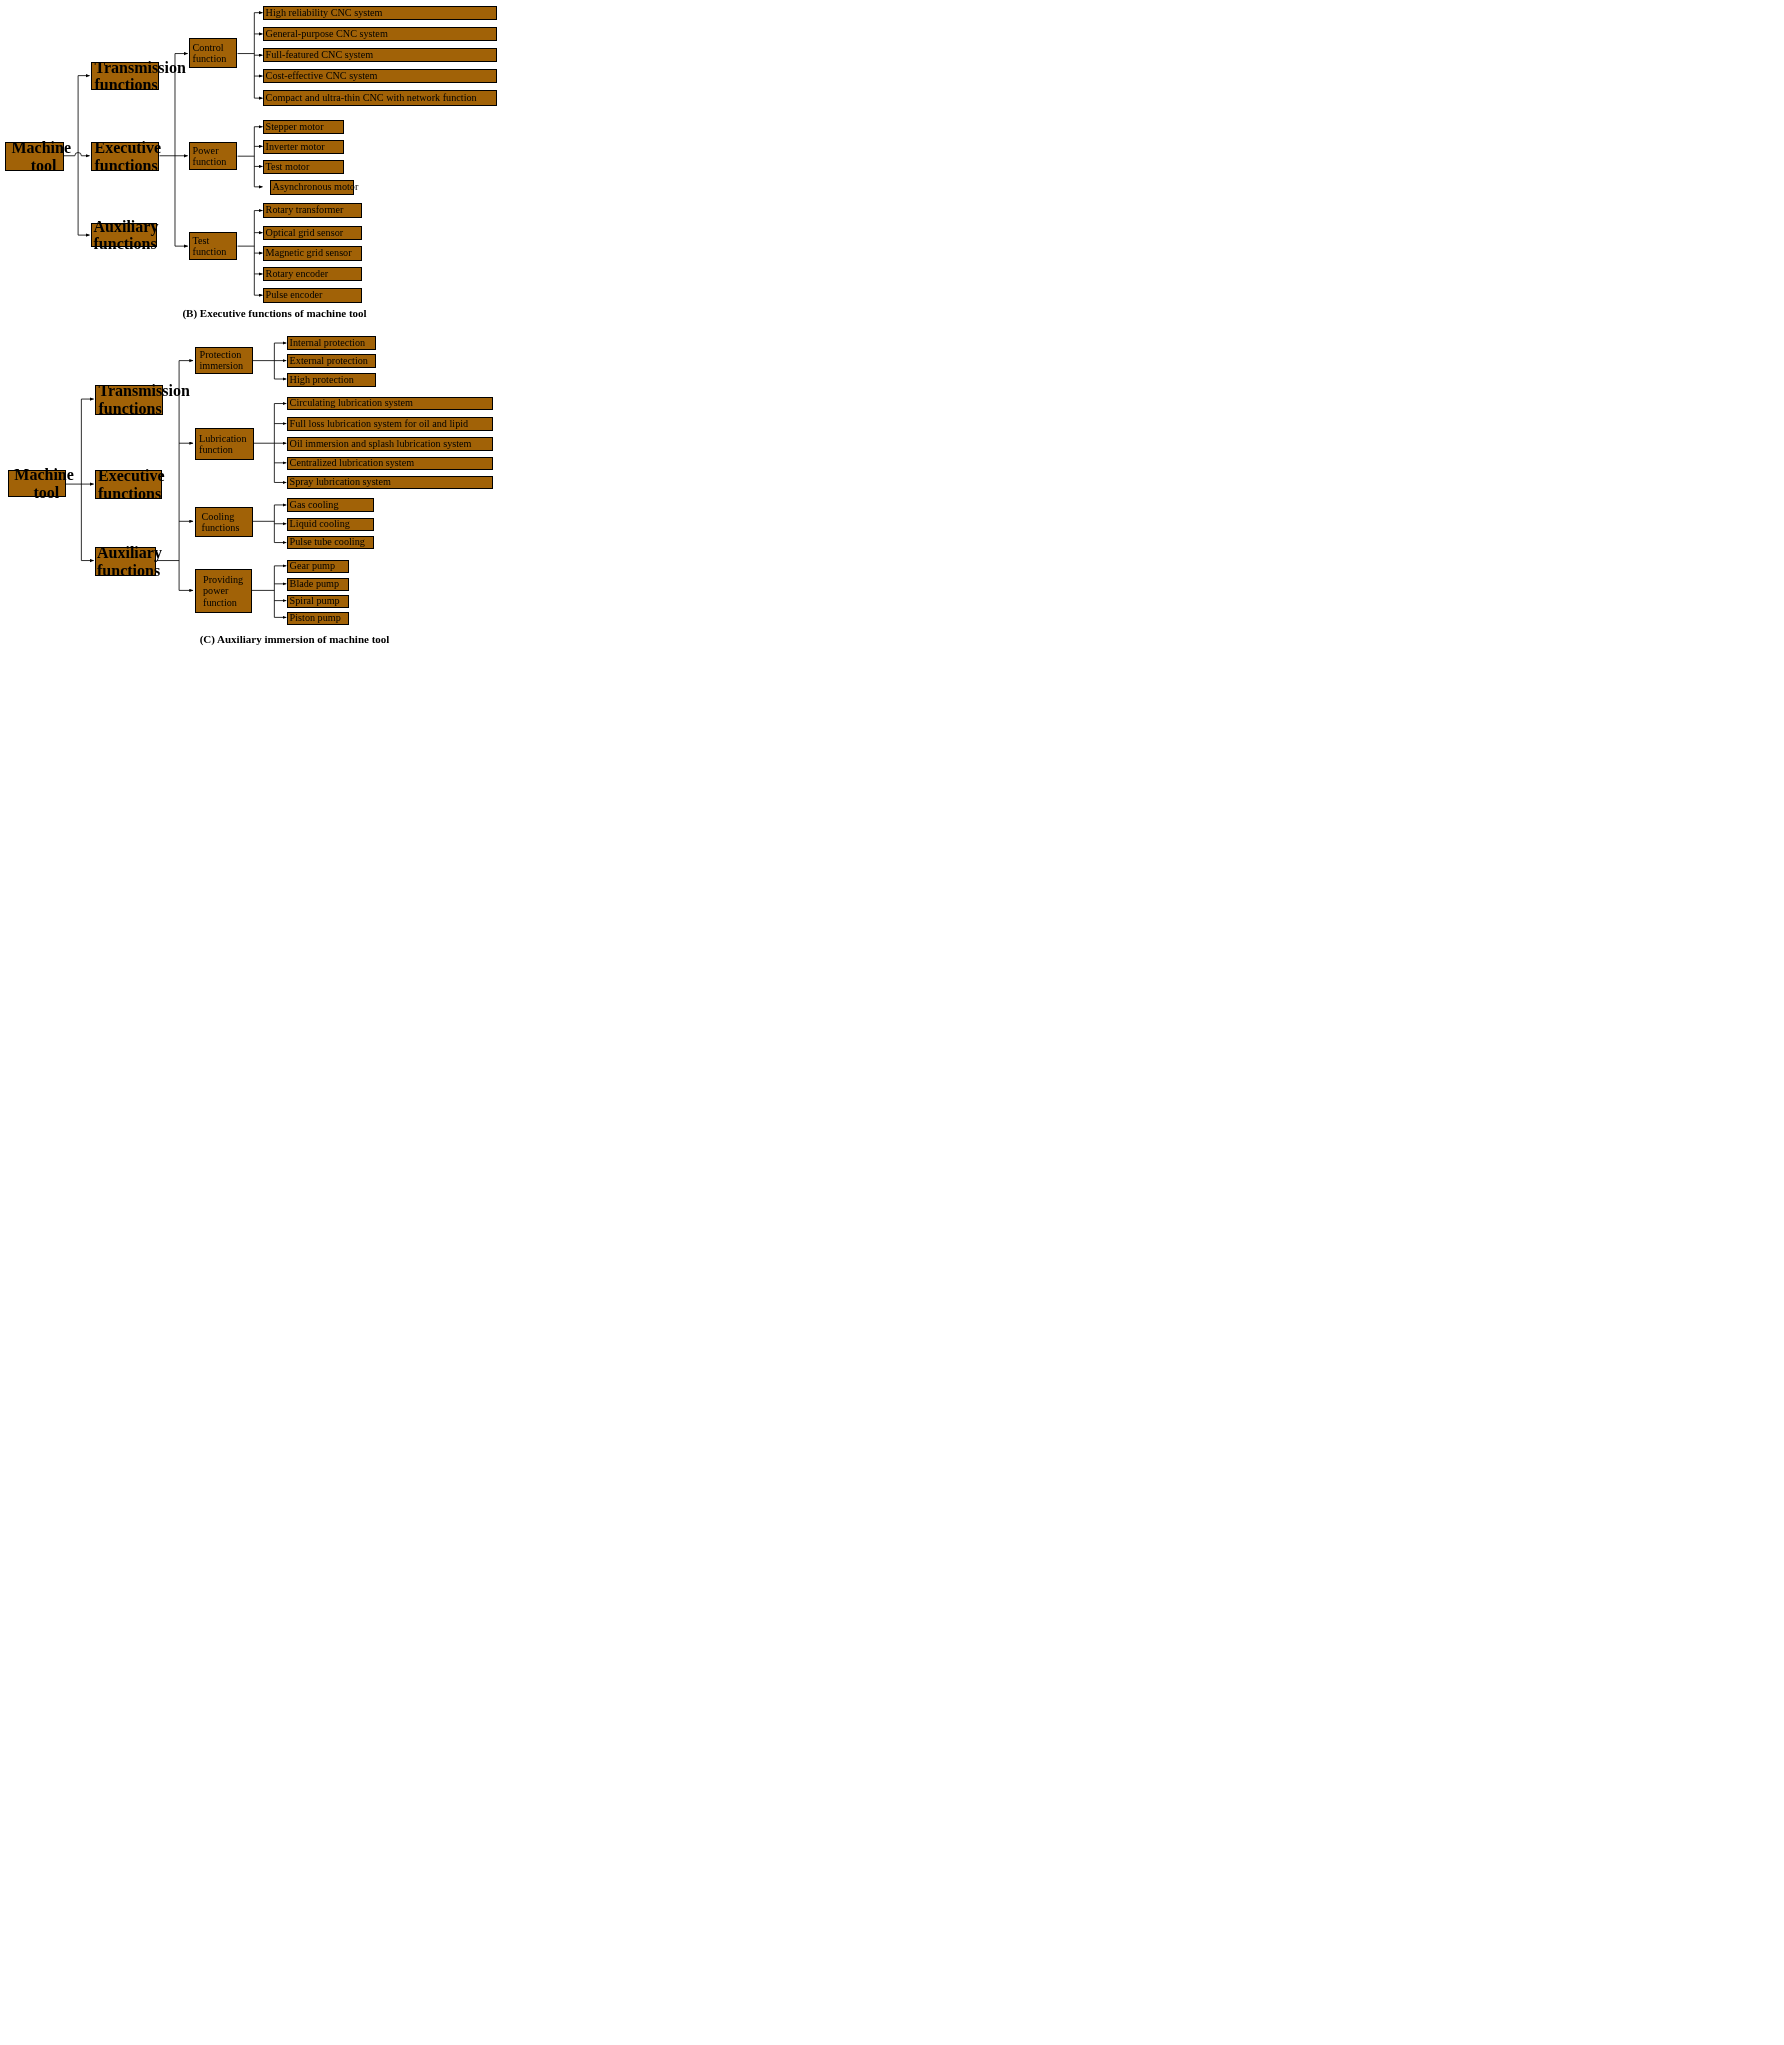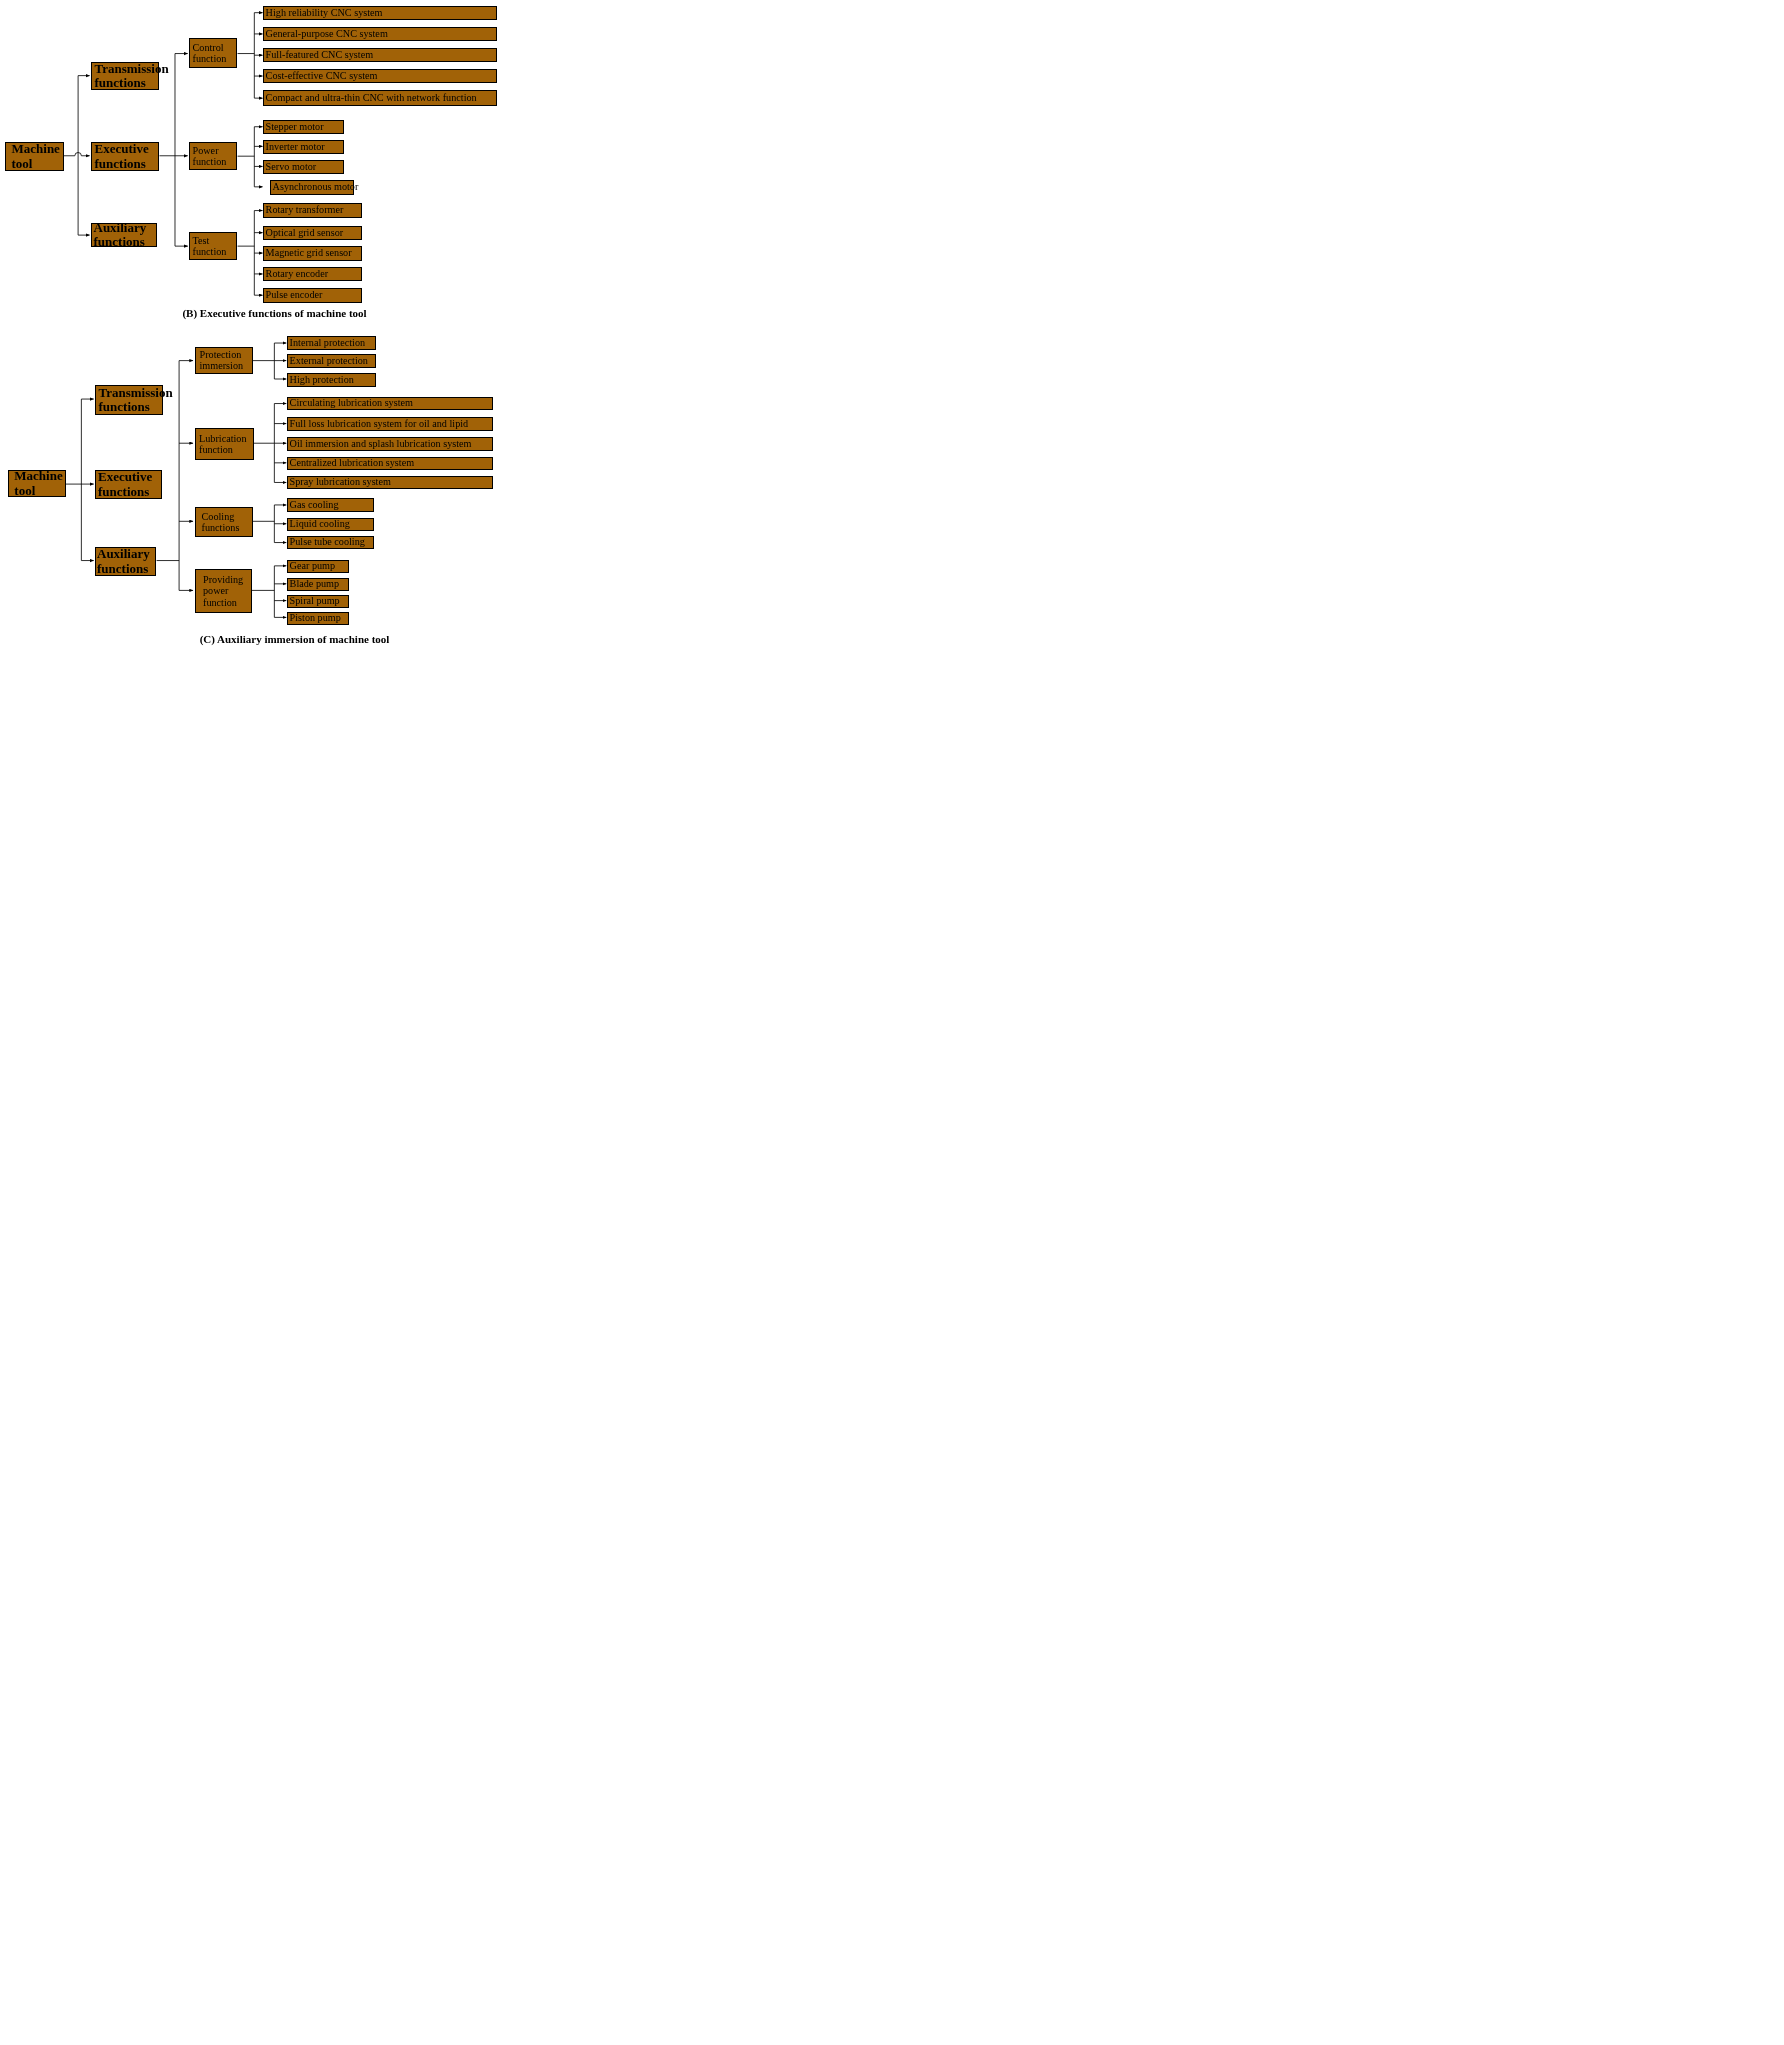--- a/index.html
+++ b/index.html
@@ -15,21 +15,21 @@
   .node{
     position:absolute;
     box-sizing:border-box;
     border:0.8px solid #000;
     background:#a16207;
     display:flex;
     align-items:center;
     line-height:1.08;
   }
   .node span{display:inline-block;}
-  .b{font-weight:bold;font-size:13px;justify-content:center;text-align:left;}
+  .b{font-weight:bold;font-size:16px;justify-content:center;text-align:right;}
   .fn{font-weight:normal;font-size:10.2px;justify-content:center;text-align:left;}
   .leaf{font-weight:normal;font-size:10.2px;justify-content:flex-start;padding-left:1.6px;line-height:1;white-space:nowrap;}
   .caption{
     position:absolute;
     font-weight:bold;
     font-size:11px;
     text-align:center;
     line-height:1.1;
   }
 </style>
@@ -150,21 +150,21 @@
       <span>Compact and ultra-thin CNC with network function</span>
     </div>
 
   <div class="node leaf" style="left:263px;top:120px;width:81px;height:14.3px">
       <span>Stepper motor</span>
     </div>
   <div class="node leaf" style="left:263px;top:140px;width:81px;height:14.3px">
       <span>Inverter motor</span>
     </div>
   <div class="node leaf" style="left:263px;top:160px;width:81px;height:14.3px">
-      <span>Servo motor</span>
+      <span>Test motor</span>
     </div>
   <div class="node leaf" style="left:270px;top:180px;width:84px;height:15px">
       <span>Asynchronous motor</span>
     </div>
 
   <div class="node leaf" style="left:263px;top:203px;width:99px;height:15px">
       <span>Rotary transformer</span>
     </div>
   <div class="node leaf" style="left:263px;top:226px;width:99px;height:14.3px">
       <span>Optical grid sensor</span>

